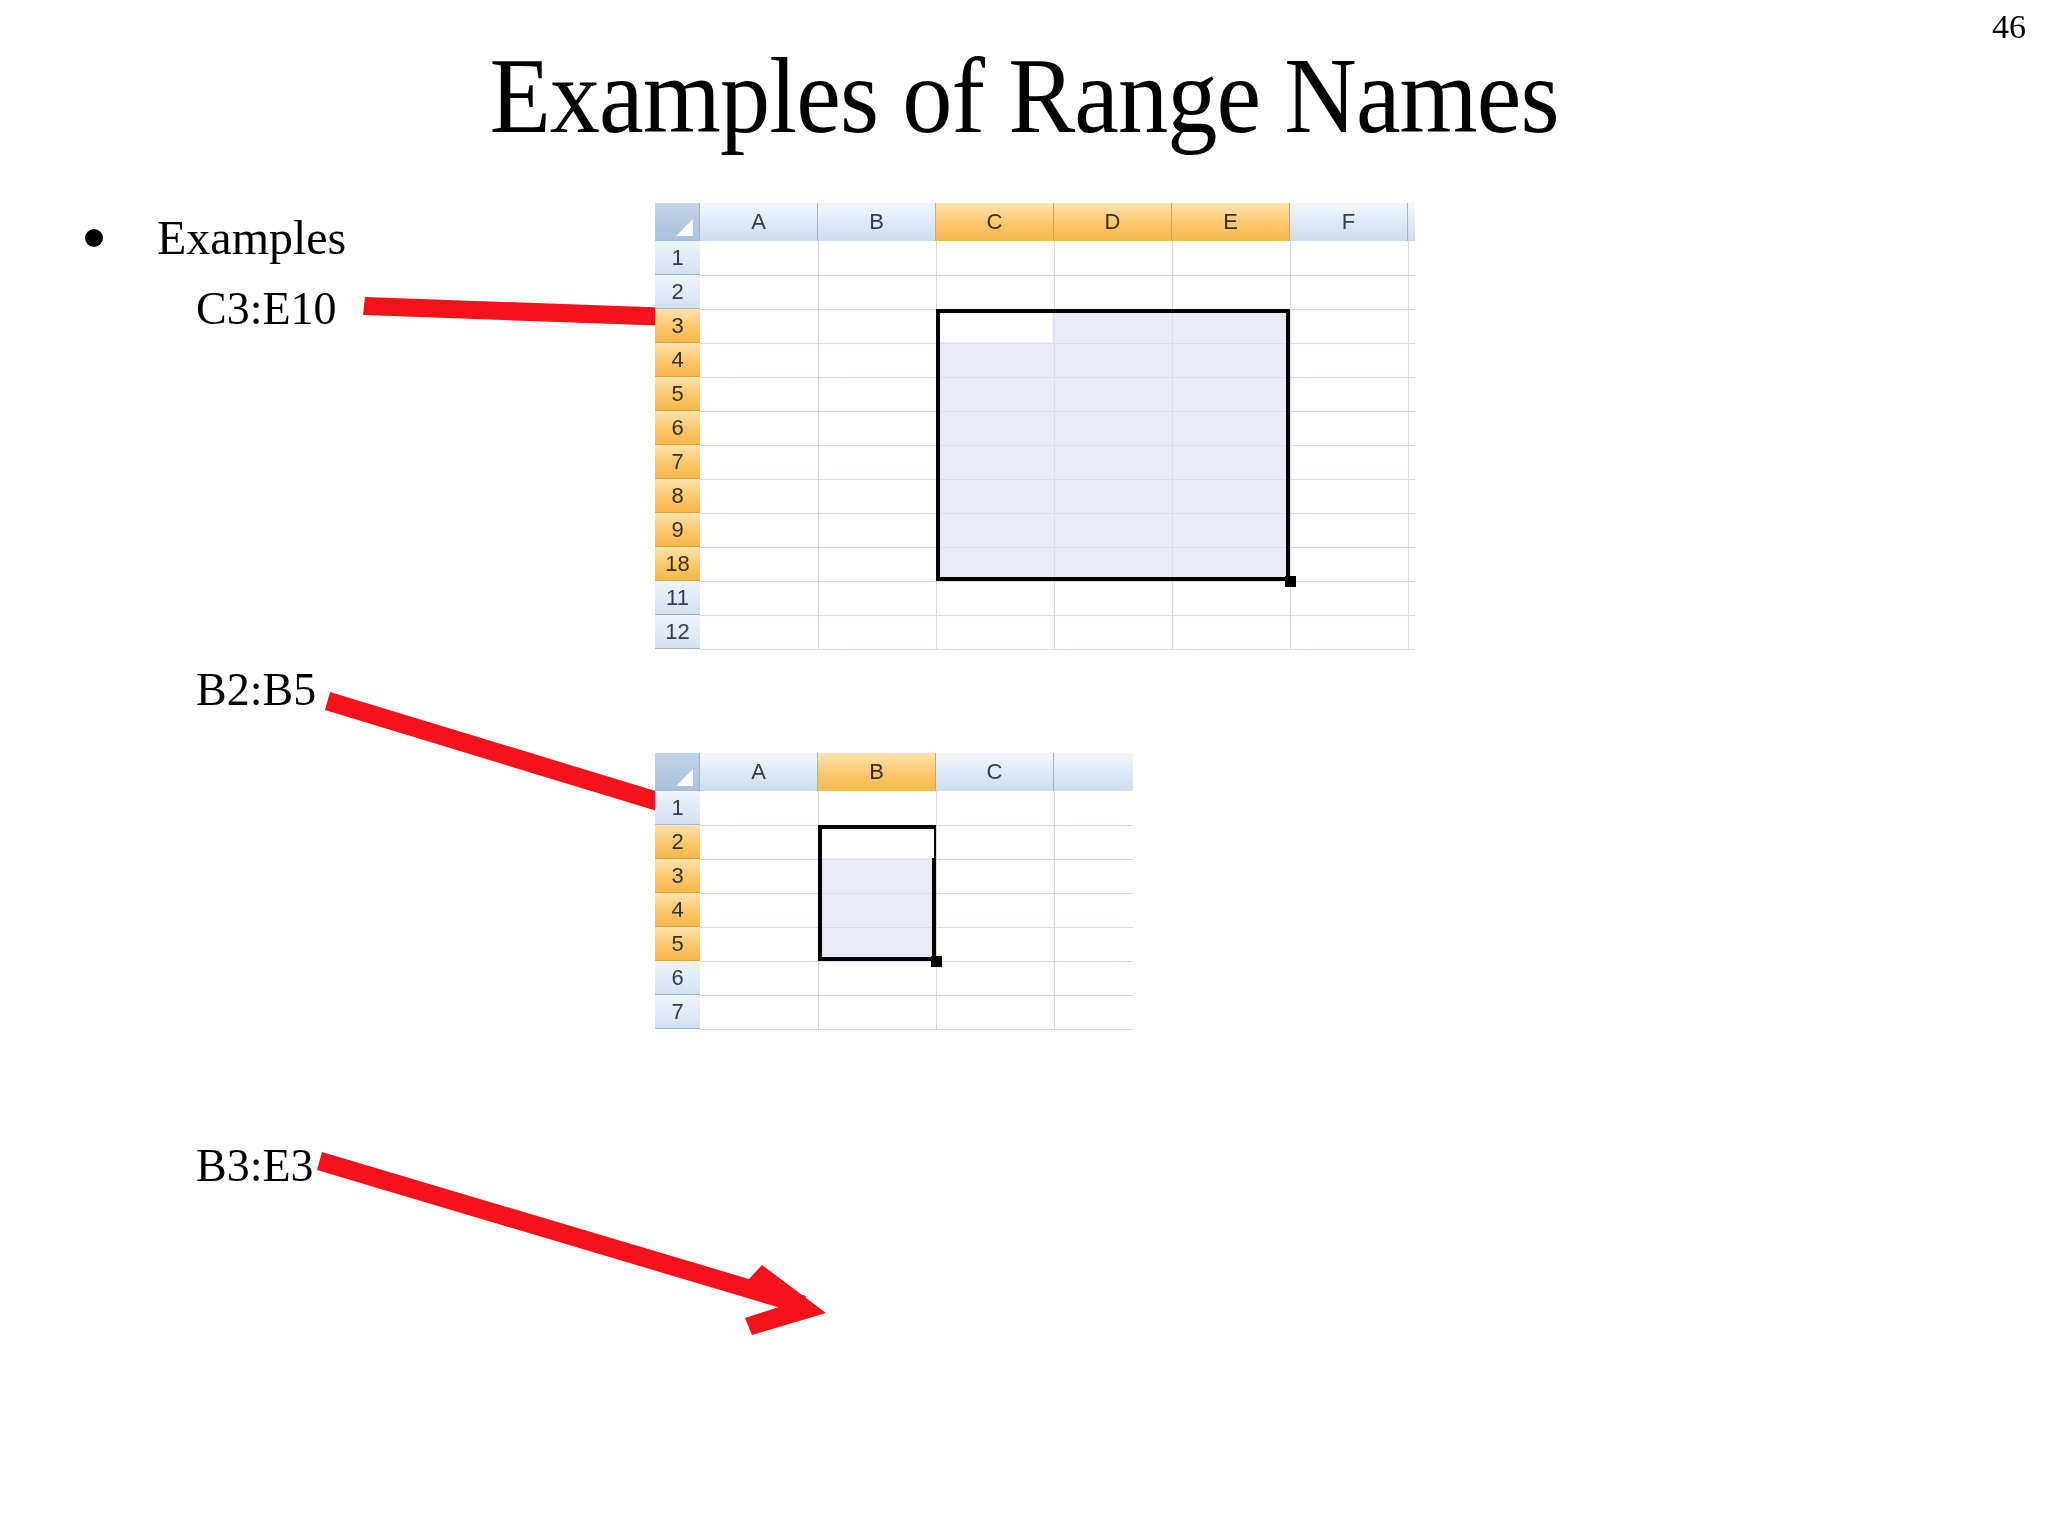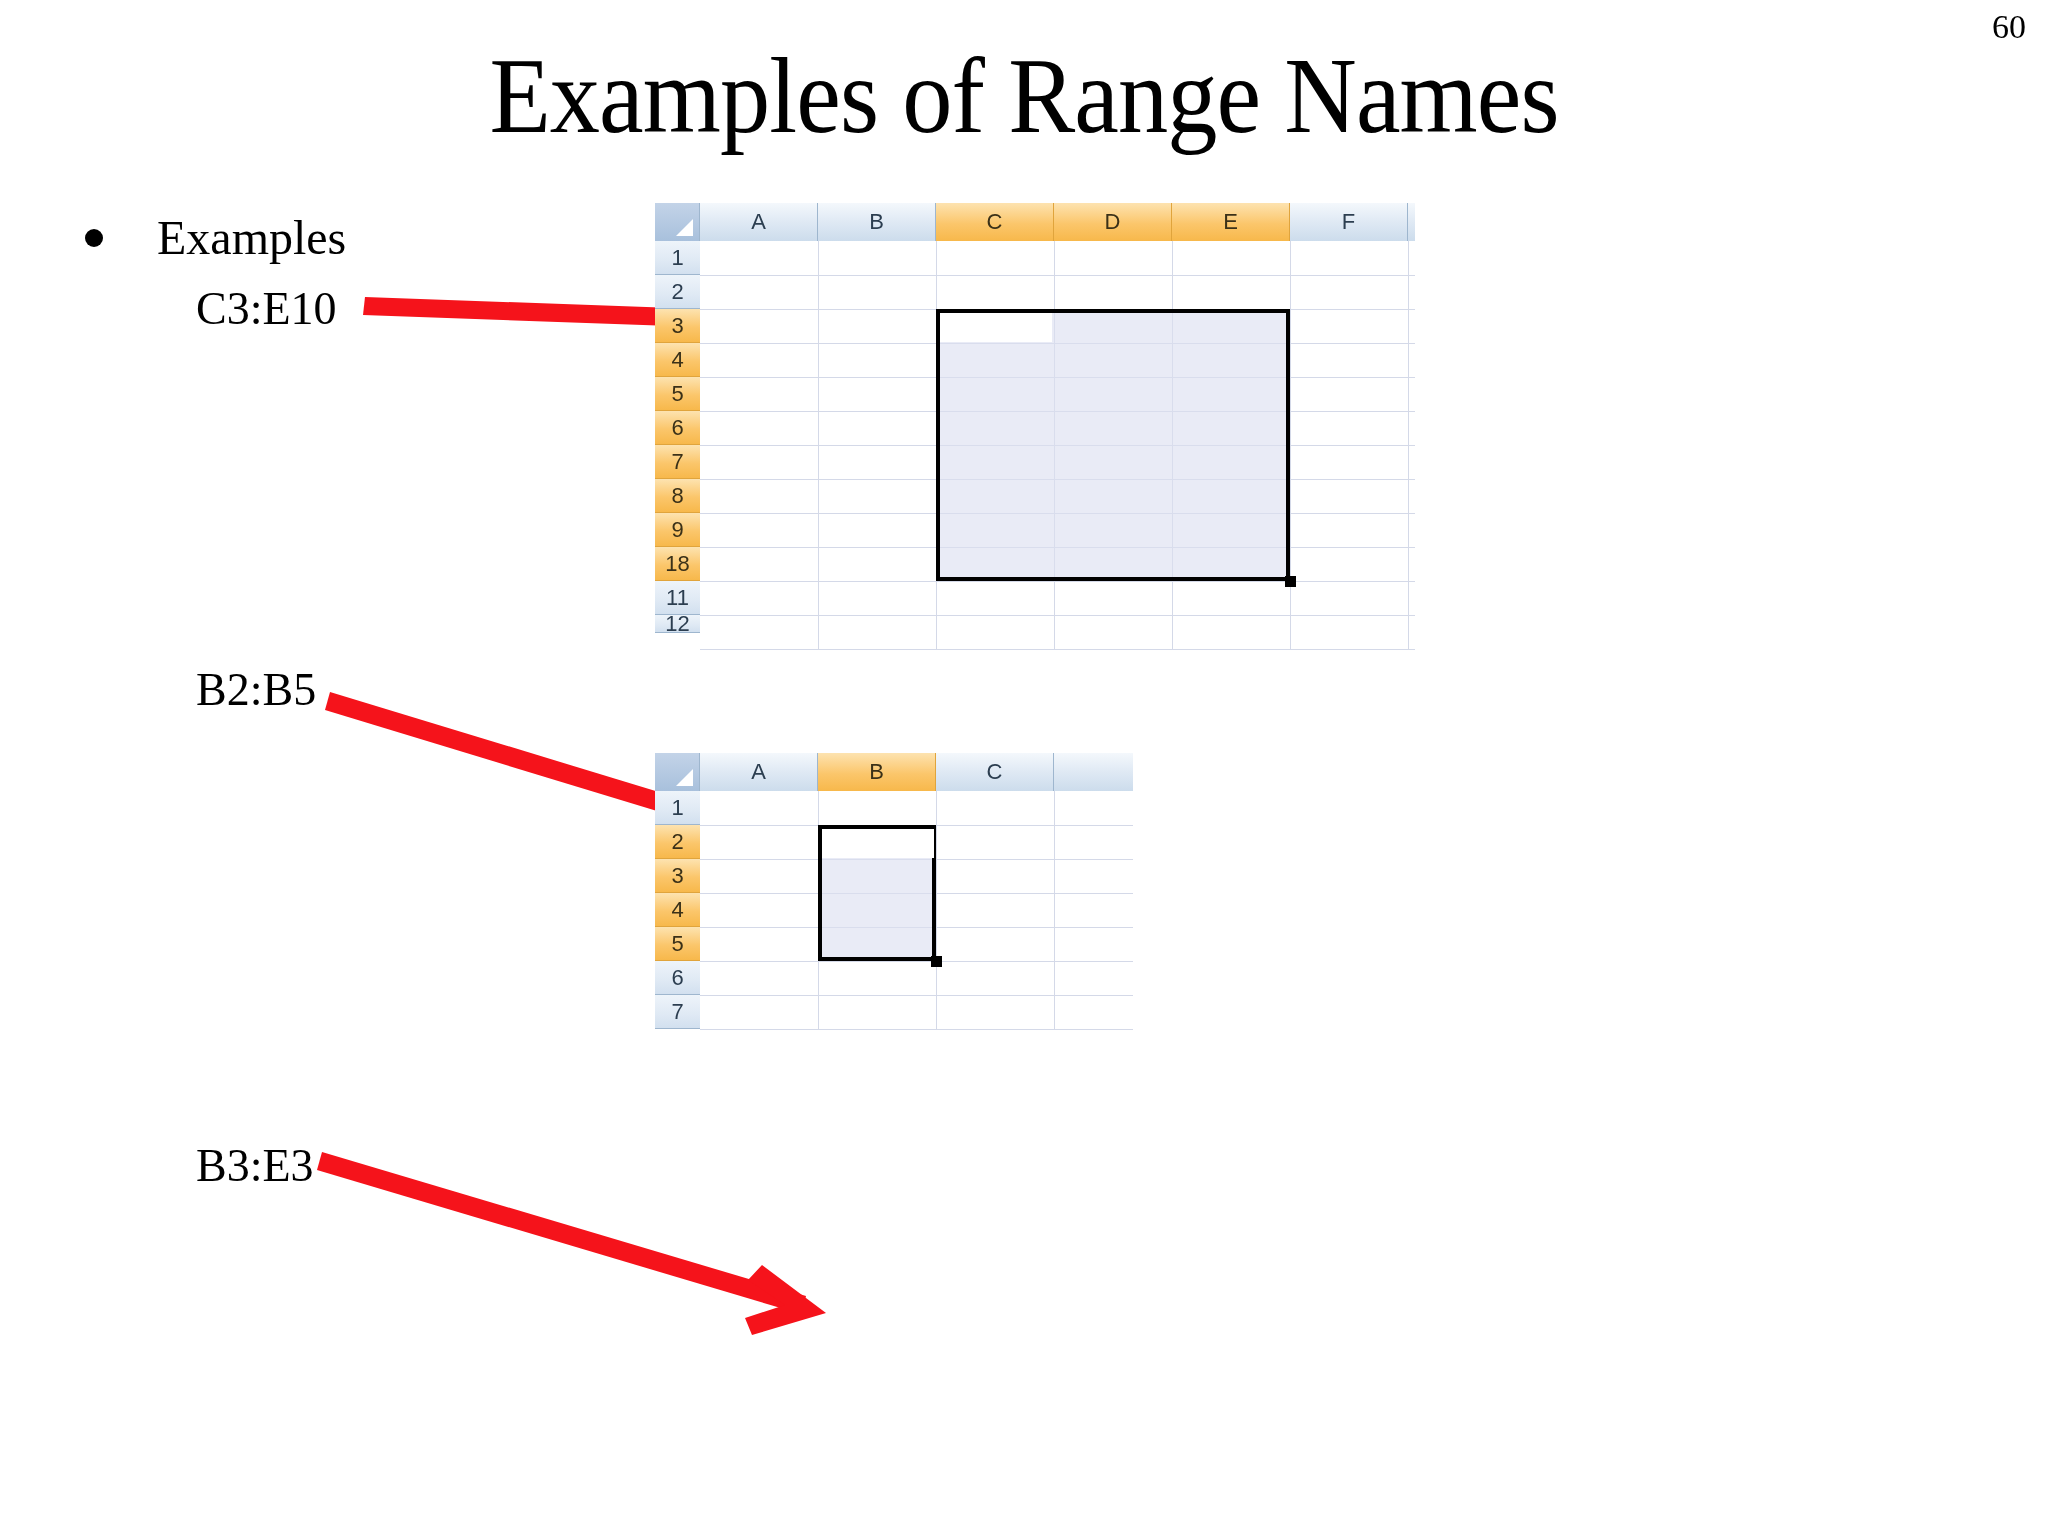--- a/index.html
+++ b/index.html
@@ -157,21 +157,21 @@
   .fill-handle{
     position:absolute;
     width:11px;height:11px;background:#000;
   }
 </style>
 </head>
 <body>
 
 <div class="slide">
 
-  <div class="page-number">60</div>
+  <div class="page-number">46</div>
 
   <div class="slide-title">Examples of Range Names</div>
 
   <div class="bullet-row">
     <span class="bullet-dot"></span>
     <span class="bullet-text">Examples</span>
   </div>
 
   <div class="range-label" id="label-0">C3:E10</div>
   <div class="range-label" id="label-1">B2:B5</div>
@@ -212,21 +212,21 @@
           <div class="row-head" style="height: 34px;">2</div>
           <div class="row-head hl" style="height: 34px;">3</div>
           <div class="row-head hl" style="height: 34px;">4</div>
           <div class="row-head hl" style="height: 34px;">5</div>
           <div class="row-head hl" style="height: 34px;">6</div>
           <div class="row-head hl" style="height: 34px;">7</div>
           <div class="row-head hl" style="height: 34px;">8</div>
           <div class="row-head hl" style="height: 34px;">9</div>
           <div class="row-head hl" style="height: 34px;">18</div>
           <div class="row-head" style="height: 34px;">11</div>
-          <div class="row-head" style="height: 18px; text-align: right;">12</div>
+          <div class="row-head" style="height: 34px; text-align: right;">12</div>
         </div>
         <div class="cells" style="left: 45px; width: 826px; height: 408px;">
           <div class="grid-line-v" style="left: 118px; top: 0px; height: 408px;"></div>
           <div class="grid-line-v" style="left: 236px; top: 0px; height: 408px;"></div>
           <div class="grid-line-v" style="left: 354px; top: 0px; height: 408px;"></div>
           <div class="grid-line-v" style="left: 472px; top: 0px; height: 408px;"></div>
           <div class="grid-line-v" style="left: 590px; top: 0px; height: 408px;"></div>
           <div class="grid-line-v" style="left: 708px; top: 0px; height: 408px;"></div>
           <div class="grid-line-h" style="top: 34px; left: 0px; width: 826px;"></div>
           <div class="grid-line-h" style="top: 68px; left: 0px; width: 826px;"></div>

